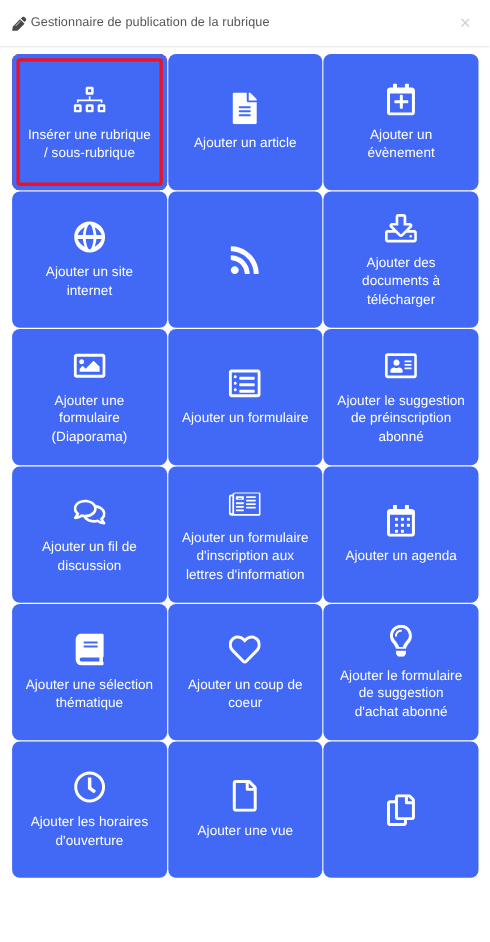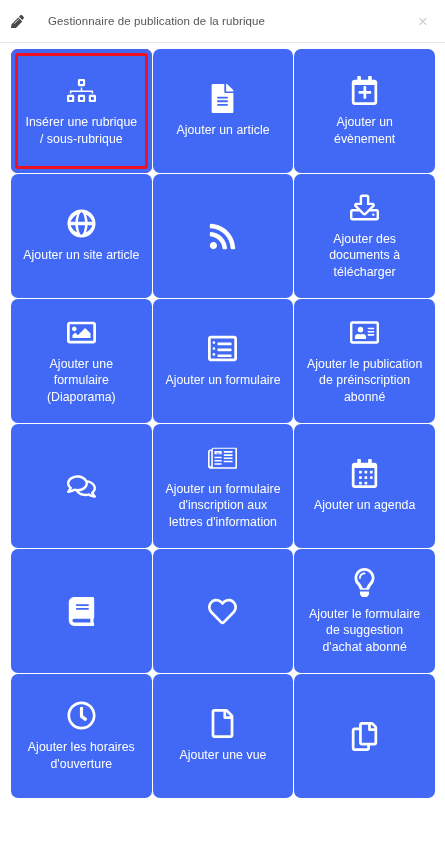--- a/index.html
+++ b/index.html
@@ -27,21 +27,21 @@
     border-bottom: 1px solid #e6e6e6;
     display: flex;
     align-items: center;
     padding: 0 12px 0 11px;
     box-sizing: border-box;
     position: relative;
   }
   .header-left {
     display: flex;
     align-items: center;
-    gap: 24px;
+    gap: 4px;
   }
   .pencil-icon {
     width: 13px;
     height: 13px;
     display: block;
     color: #4a4a4a;
     flex: 0 0 auto;
   }
   .pencil-icon svg { display: block; width: 13px; height: 13px; fill: currentColor; }
   .modal-title {
@@ -166,21 +166,21 @@
         </span>
         <span class="tile-label">Ajouter un évènement</span>
       </button>
 
       <button class="tile">
         <span class="tile-icon">
           <svg viewBox="0 0 496 512" aria-hidden="true">
               <path d="M248 8C111.03 8 0 119.03 0 256s111.03 248 248 248 248-111.03 248-248S384.97 8 248 8zm193.09 216h-84.85c-3.78-49.58-15.06-92.88-31.35-124.2 50.45 21.06 91.18 62.47 116.2 124.2zM248 56c18.9 0 50.42 40.7 62.33 168H185.67C197.58 96.7 229.1 56 248 56zM54.91 224c25.02-61.73 65.75-103.14 116.2-124.2-16.29 31.32-27.57 74.62-31.35 124.2H54.91zm0 64h84.85c3.78 49.58 15.06 92.88 31.35 124.2-50.45-21.06-91.18-62.47-116.2-124.2zM248 456c-18.9 0-50.42-40.7-62.33-168h124.66C298.42 415.3 266.9 456 248 456zm76.89-43.8c16.29-31.32 27.57-74.62 31.35-124.2h84.85c-25.02 61.73-65.75 103.14-116.2 124.2z"></path>
             </svg>
         </span>
-        <span class="tile-label">Ajouter un site article</span>
+        <span class="tile-label">Ajouter un site internet</span>
       </button>
 
       <button class="tile">
         <span class="tile-icon">
           <svg viewBox="0 0 448 512" aria-hidden="true">
               <path d="M128.081 415.959c0 35.369-28.672 64.041-64.041 64.041S0 451.328 0 415.959s28.672-64.041 64.041-64.041 64.04 28.673 64.04 64.041zm175.66 47.25c-8.354-154.6-132.185-278.587-286.95-286.95C7.656 175.765 0 183.105 0 192.253v48.069c0 8.415 6.49 15.472 14.887 16.018 111.832 7.284 201.473 96.702 208.772 208.772.547 8.397 7.604 14.887 16.018 14.887h48.069c9.149.001 16.489-7.655 15.995-16.79zm144.249.288C439.596 229.677 251.465 40.445 16.503 32.01 7.473 31.686 0 38.981 0 48.016v48.068c0 8.625 6.835 15.645 15.453 15.999 191.179 7.839 344.627 161.316 352.465 352.465.353 8.618 7.373 15.453 15.999 15.453h48.068c9.034-.001 16.329-7.474 16.005-16.504z"></path>
             </svg>
         </span>
       </button>
 
@@ -210,29 +210,30 @@
         </span>
         <span class="tile-label">Ajouter un formulaire</span>
       </button>
 
       <button class="tile">
         <span class="tile-icon">
           <svg viewBox="0 0 576 512" aria-hidden="true">
               <path d="M528 32H48C21.5 32 0 53.5 0 80v352c0 26.5 21.5 48 48 48h480c26.5 0 48-21.5 48-48V80c0-26.5-21.5-48-48-48zm-6 400H54a6 6 0 0 1-6-6V86a6 6 0 0 1 6-6h468a6 6 0 0 1 6 6v340a6 6 0 0 1-6 6zM208 256c30.9 0 56-25.1 56-56s-25.1-56-56-56-56 25.1-56 56 25.1 56 56 56zm-89.6 128h179.2c12.4 0 22.4-8.6 22.4-19.2v-19.2c0-31.8-30.1-57.6-67.2-57.6-10.8 0-18.7 8-44.8 8-26.9 0-33.4-8-44.8-8-37.1 0-67.2 25.8-67.2 57.6v19.2c0 10.6 10 19.2 22.4 19.2zM360 320h112c4.4 0 8-3.6 8-8v-16c0-4.4-3.6-8-8-8H360c-4.4 0-8 3.6-8 8v16c0 4.4 3.6 8 8 8zm0-64h112c4.4 0 8-3.6 8-8v-16c0-4.4-3.6-8-8-8H360c-4.4 0-8 3.6-8 8v16c0 4.4 3.6 8 8 8zm0-64h112c4.4 0 8-3.6 8-8v-16c0-4.4-3.6-8-8-8H360c-4.4 0-8 3.6-8 8v16c0 4.4 3.6 8 8 8z"></path>
             </svg>
         </span>
-        <span class="tile-label">Ajouter le publication de préinscription abonné</span>
+        <span class="tile-label">Ajouter le suggestion de préinscription abonné</span>
       </button>
 
       <button class="tile">
         <span class="tile-icon">
           <svg viewBox="0 0 576 512" aria-hidden="true">
               <path d="M532 386.2c27.5-27.1 44-61.1 44-98.2 0-80-76.5-146.1-176.2-157.9C368.3 72.5 294.3 32 208 32 93.1 32 0 103.6 0 192c0 37 16.5 71 44 98.2-15.3 30.7-37.3 54.5-37.7 54.9-6.3 6.7-8.1 16.5-4.4 25 3.6 8.5 12 14 21.2 14 53.5 0 96.7-20.2 125.2-38.8 9.2 2.1 18.7 3.7 28.4 4.9C208.1 407.6 281.8 448 368 448c20.8 0 40.8-2.4 59.8-6.8C456.3 459.7 499.4 480 553 480c9.2 0 17.5-5.5 21.2-14 3.6-8.5 1.9-18.3-4.4-25-.4-.4-22.5-24.3-37.8-54.8zm-392.8-92.3L122.1 305c-14.1 9.1-28.5 16.3-43.1 21.4 2.7-4.7 5.4-9.7 8-14.8l15.5-31.1L77.7 256C64.2 242.6 48 220.7 48 192c0-60.7 73.3-112 160-112s160 51.3 160 112-73.3 112-160 112c-12.4 0-25-1.1-37.5-3.2l-31.3-4.9zM498.3 352l-24.7 24.4 15.5 31.1c2.6 5.1 5.3 10.1 8 14.8-14.6-5.1-29-12.3-43.1-21.4l-17.1-11.1-20 4.6c-16.1 3.7-32.9 5.6-49.9 5.6-54.9 0-102.3-18.5-129.1-44.6C313 348.9 416 294.7 416 192c0-5-.4-9.9-1.1-14.8C469.6 194.2 528 234.9 528 288c0 28.7-16.2 50.6-29.7 64z"></path>
             </svg>
         </span>
+        <span class="tile-label">Ajouter un fil de discussion</span>
       </button>
 
       <button class="tile">
         <span class="tile-icon">
           <svg viewBox="0 0 576 512" aria-hidden="true">
               <path d="M552 64H112c-20.858 0-38.643 13.377-45.248 32H48C21.49 96 0 117.49 0 144v288c0 26.51 21.49 48 48 48h496c17.673 0 32-14.327 32-32V88c0-13.255-10.745-24-24-24zM48 432c-8.822 0-16-7.178-16-16V144c0-8.822 7.178-16 16-16h16v304H48zm496 16H96V88c0-4.411 3.589-8 8-8h440v368zM136 192h128c4.418 0 8-3.582 8-8v-48c0-4.418-3.582-8-8-8H136c-4.418 0-8 3.582-8 8v48c0 4.418 3.582 8 8 8zm32-32h64v16h-64v-16zm-32 112h128c4.418 0 8-3.582 8-8v-16c0-4.418-3.582-8-8-8H136c-4.418 0-8 3.582-8 8v16c0 4.418 3.582 8 8 8zm0 64h128c4.418 0 8-3.582 8-8v-16c0-4.418-3.582-8-8-8H136c-4.418 0-8 3.582-8 8v16c0 4.418 3.582 8 8 8zm0 64h128c4.418 0 8-3.582 8-8v-16c0-4.418-3.582-8-8-8H136c-4.418 0-8 3.582-8 8v16c0 4.418 3.582 8 8 8zm184-240h160c4.418 0 8-3.582 8-8v-16c0-4.418-3.582-8-8-8H320c-4.418 0-8 3.582-8 8v16c0 4.418 3.582 8 8 8zm0 64h160c4.418 0 8-3.582 8-8v-16c0-4.418-3.582-8-8-8H320c-4.418 0-8 3.582-8 8v16c0 4.418 3.582 8 8 8zm0 64h160c4.418 0 8-3.582 8-8v-16c0-4.418-3.582-8-8-8H320c-4.418 0-8 3.582-8 8v16c0 4.418 3.582 8 8 8zm0 64h160c4.418 0 8-3.582 8-8v-16c0-4.418-3.582-8-8-8H320c-4.418 0-8 3.582-8 8v16c0 4.418 3.582 8 8 8z"></path>
             </svg>
         </span>
         <span class="tile-label">Ajouter un formulaire d'inscription aux lettres d'information</span>
       </button>
@@ -245,28 +246,30 @@
         </span>
         <span class="tile-label">Ajouter un agenda</span>
       </button>
 
       <button class="tile">
         <span class="tile-icon">
           <svg viewBox="0 0 448 512" aria-hidden="true">
               <path d="M448 360V24c0-13.3-10.7-24-24-24H96C43 0 0 43 0 96v320c0 53 43 96 96 96h328c13.3 0 24-10.7 24-24v-16c0-7.5-3.5-14.3-8.9-18.7-4.2-15.4-4.2-59.3 0-74.7 5.4-4.3 8.9-11.1 8.9-18.6zM128 134c0-3.3 2.7-6 6-6h212c3.3 0 6 2.7 6 6v20c0 3.3-2.7 6-6 6H134c-3.3 0-6-2.7-6-6v-20zm0 64c0-3.3 2.7-6 6-6h212c3.3 0 6 2.7 6 6v20c0 3.3-2.7 6-6 6H134c-3.3 0-6-2.7-6-6v-20zm253.4 250H96c-17.7 0-32-14.3-32-32 0-17.6 14.4-32 32-32h285.4c-1.9 17.1-1.9 46.9 0 64z"></path>
             </svg>
         </span>
+        <span class="tile-label">Ajouter une sélection thématique</span>
       </button>
 
       <button class="tile">
         <span class="tile-icon">
           <svg viewBox="0 0 512 512" aria-hidden="true">
               <path d="M458.4 64.3C400.6 15.7 311.3 23 256 79.3 200.7 23 111.4 15.6 53.6 64.3-21.6 127.6-10.6 230.8 43 285.5l175.4 178.7c10 10.2 23.4 15.9 37.6 15.9 14.3 0 27.6-5.6 37.6-15.8L469 285.6c53.5-54.7 64.7-157.9-10.6-221.3zm-23.6 187.5L259.4 430.5c-2.4 2.4-4.4 2.4-6.8 0L77.2 251.8c-36.5-37.2-43.9-107.6 7.3-150.7 38.9-32.7 98.9-27.8 136.5 10.5l35 35.7 35-35.7c37.8-38.5 97.8-43.2 136.5-10.6 51.1 43.1 43.5 113.9 7.3 150.8z"></path>
             </svg>
         </span>
+        <span class="tile-label">Ajouter un coup de coeur</span>
       </button>
 
       <button class="tile">
         <span class="tile-icon">
           <svg viewBox="0 0 352 512" aria-hidden="true">
               <path d="M176 80c-52.94 0-96 43.06-96 96 0 8.84 7.16 16 16 16s16-7.16 16-16c0-35.3 28.72-64 64-64 8.84 0 16-7.16 16-16s-7.16-16-16-16zM96.06 459.17c0 3.15.93 6.22 2.68 8.84l24.51 36.84c2.97 4.46 7.97 7.14 13.32 7.14h78.85c5.36 0 10.36-2.68 13.32-7.14l24.51-36.84c1.74-2.62 2.67-5.7 2.68-8.84l.05-43.18H96.02l.04 43.18zM176 0C73.72 0 0 82.97 0 176c0 44.37 16.45 84.85 43.56 115.78 16.52 18.85 42.36 58.23 52.21 91.45.04.26.07.52.11.78h160.24c.04-.26.07-.51.11-.78 9.85-33.22 35.69-72.6 52.21-91.45C335.55 260.85 352 220.37 352 176 352 78.8 273.2 0 176 0zm87.28 260.11c-15.5 17.7-42.34 55.19-56.39 93.64l-.38 1.05c-.5 1.37-2.6 2.16-5.06 2.16h-50.91c-2.46 0-4.56-.79-5.06-2.16l-.38-1.05c-14.05-38.45-40.89-75.94-56.39-93.64C67.19 237.25 48 207.15 48 176c0-70.58 57.42-128 128-128s128 57.42 128 128c0 31.15-19.19 61.25-40.72 84.11z"></path>
             </svg>
         </span>
         <span class="tile-label">Ajouter le formulaire de suggestion d'achat abonné</span>
       </button>

